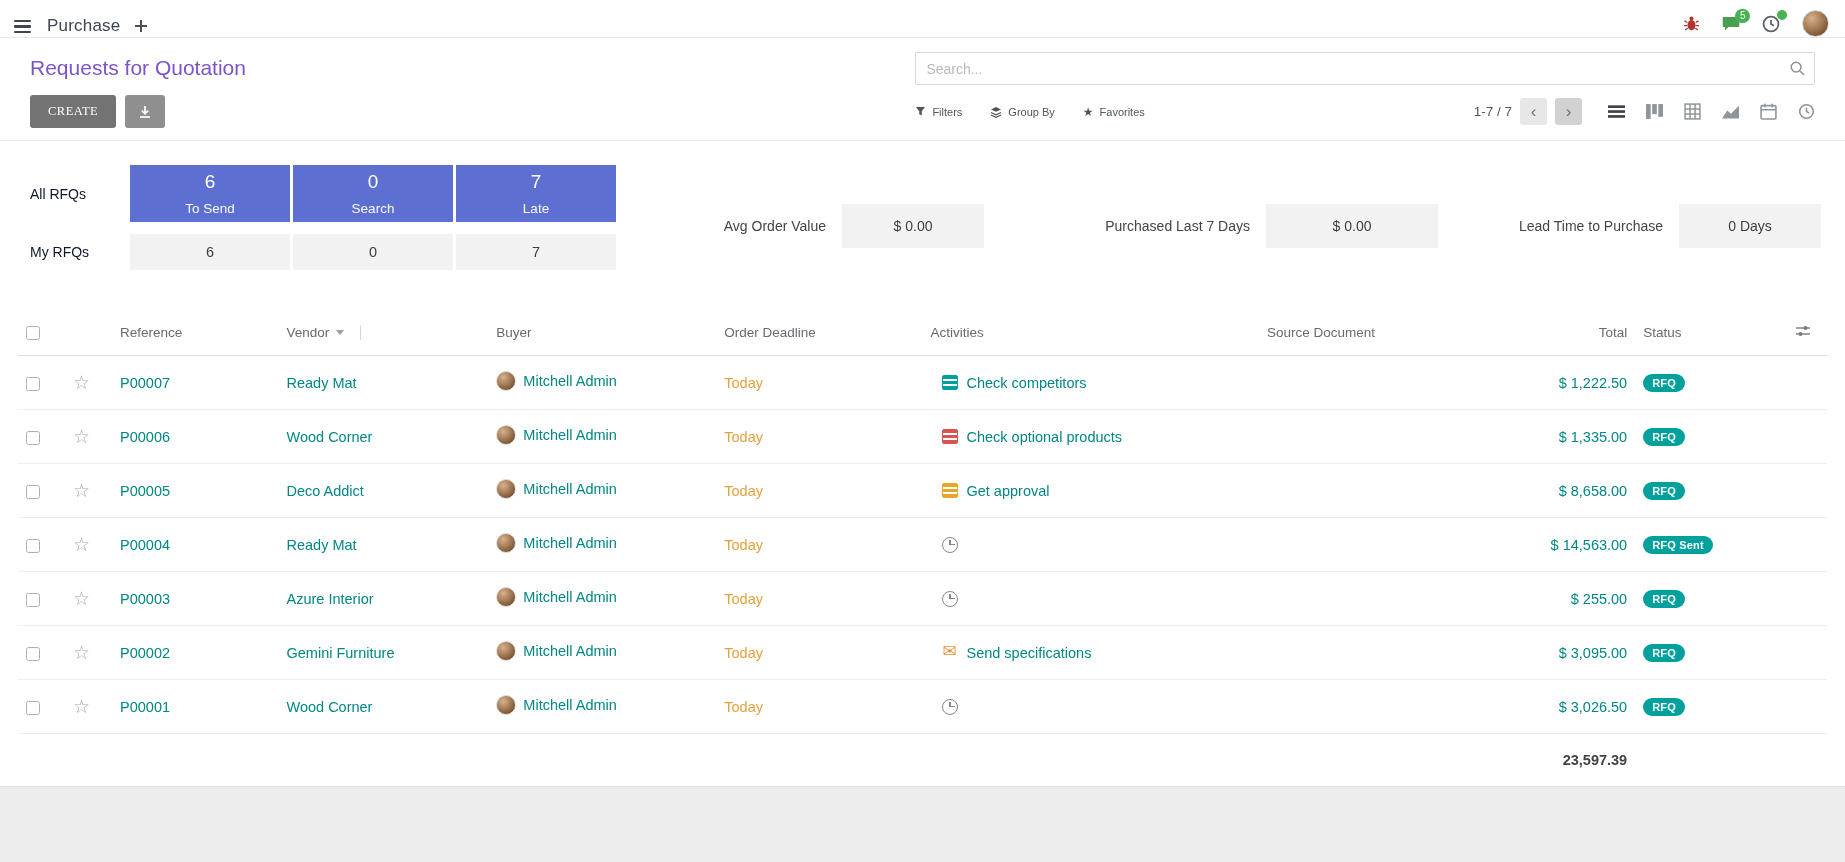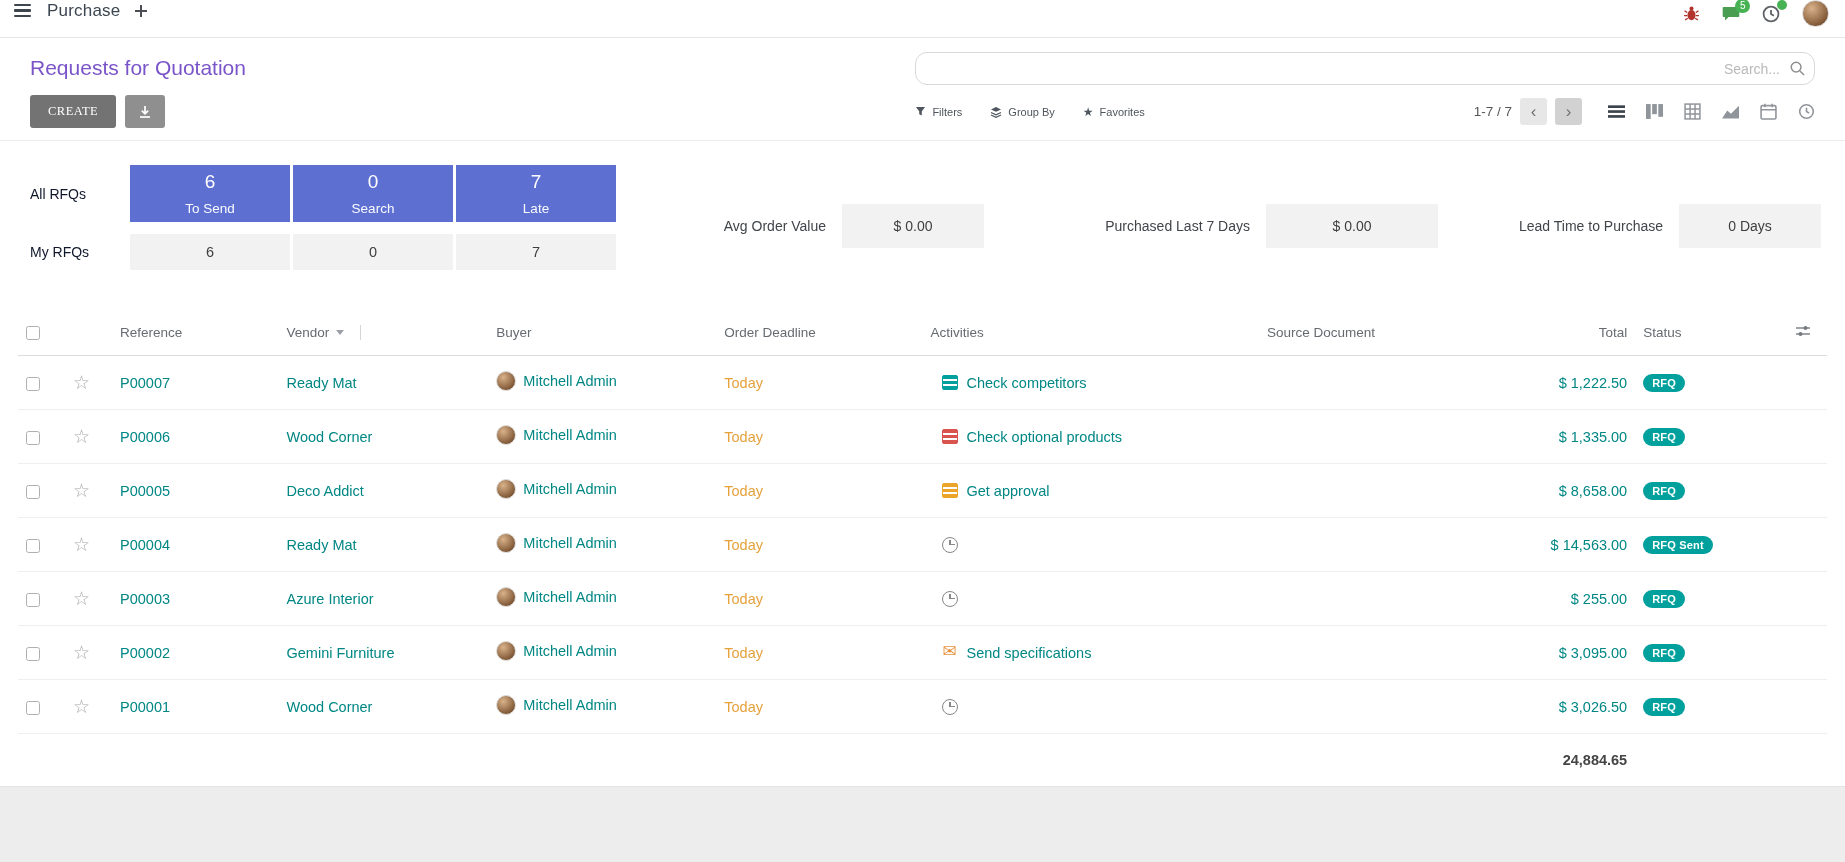--- a/index.html
+++ b/index.html
@@ -5,21 +5,21 @@
   * { box-sizing: border-box; margin: 0; padding: 0; }
   html,body { width:1845px; height:862px; overflow:hidden; }
   body {
     font-family: "Liberation Sans", "DejaVu Sans", sans-serif;
     background:#ffffff; color:#333; font-size:14.5px;
     display:flex; flex-direction:column;
   }
 
   
   .navbar { height:38px; flex:0 0 38px; background:#fff; border-bottom:1px solid #e7e7e7;
-    display:flex; align-items:flex-start; justify-content:space-between; padding:0 16px 0 12px; }
+    display:flex; align-items:flex-end; justify-content:space-between; padding:0 16px 0 12px; }
   .nav-left { display:flex; align-items:center; gap:14px; }
   .burger { display:inline-flex; flex-direction:column; gap:3px; cursor:pointer; padding:4px 2px; }
   .burger i { display:block; width:17px; height:2.4px; background:#3f454c; border-radius:1px; }
   .app-name { font-size:17px; color:#3c4650; letter-spacing:.2px; cursor:pointer; }
   .plus-icon { position:relative; width:14px; height:14px; cursor:pointer; }
   .plus-icon::before, .plus-icon::after { content:""; position:absolute; background:#4a4f55; }
   .plus-icon::before { left:6px; top:1px; width:2px; height:12px; }
   .plus-icon::after  { left:1px; top:6px; width:12px; height:2px; }
   .nav-right { display:flex; align-items:center; gap:22px; }
   .sysicon { position:relative; display:inline-flex; align-items:center; cursor:pointer; }
@@ -33,22 +33,22 @@
   .control-panel { display:flex; padding:14px 30px 12px 30px; border-bottom:1px solid #ececec; }
   .cp-left { flex:1; }
   .page-title { font-size:21px; font-weight:400; color:#7a54c9; margin-top:4px; }
   .cp-buttons { display:flex; gap:9px; margin-top:15px; }
   .btn-create { background:#737373; color:#fff; border:none; border-radius:3px;
     font-size:12.5px; letter-spacing:.5px; padding:9px 18px; cursor:pointer; font-family:Liberation Serif, serif; }
   .btn-export { background:#8f8f8f; border:none; border-radius:3px; padding:7px 13px;
     display:flex; align-items:center; cursor:pointer; }
   .cp-right { width:50.4%; display:flex; flex-direction:column; }
   .search-wrap { position:relative; }
-  .search-input { width:100%; height:33px; border:1px solid #d8d8d8; border-radius:12px;
-    padding:0 34px 0 10px; font-size:14px; color:#333; font-family:inherit; outline:none;text-align:right; }
+  .search-input { width:100%; height:33px; border:1px solid #d8d8d8; border-radius:2px;
+    padding:0 34px 0 10px; font-size:14px; color:#333; font-family:inherit; outline:none; }
   .search-input::placeholder { color:#b9b9b9; }
   .search-glass { position:absolute; right:9px; top:8px; }
   .cp-tools { display:flex; align-items:center; margin-top:13px; }
   .tool-btn { display:inline-flex; align-items:center; gap:6px; border:none; background:none;
     color:#4f5archive?; color:#4f555c; font-size:11px; cursor:pointer; margin-right:28px; font-family:inherit; }
   .tool-star::before { content:"★"; color:#4f555c; font-size:12px; }
   .pager { margin-left:auto; display:flex; align-items:center; gap:8px; }
   .pager-text { font-size:13.5px; color:#555; cursor:pointer; }
   .pager-btn { width:27px; height:27px; border:none; border-radius:3px; cursor:pointer;
     font-size:17px; color:#6f6f6f; line-height:1; display:flex; align-items:center; justify-content:center; }
@@ -486,20 +486,20 @@
           </td>
         <td><span></span></td>
         <td class="num"><span class="total">$ 3,026.50</span></td>
         <td><span class="badge">RFQ</span></td>
         <td></td>
       </tr>
     </tbody>
     <tfoot>
       <tr>
         <td colspan="8"></td>
-        <td class="num"><span class="footer-total">24,884.65</span></td>
+        <td class="num"><span class="footer-total">23,597.39</span></td>
         <td colspan="2"></td>
       </tr>
     </tfoot>
   </table>
 </section>
 
 <div class="bottom-strip"></div>
 
 </body></html>

